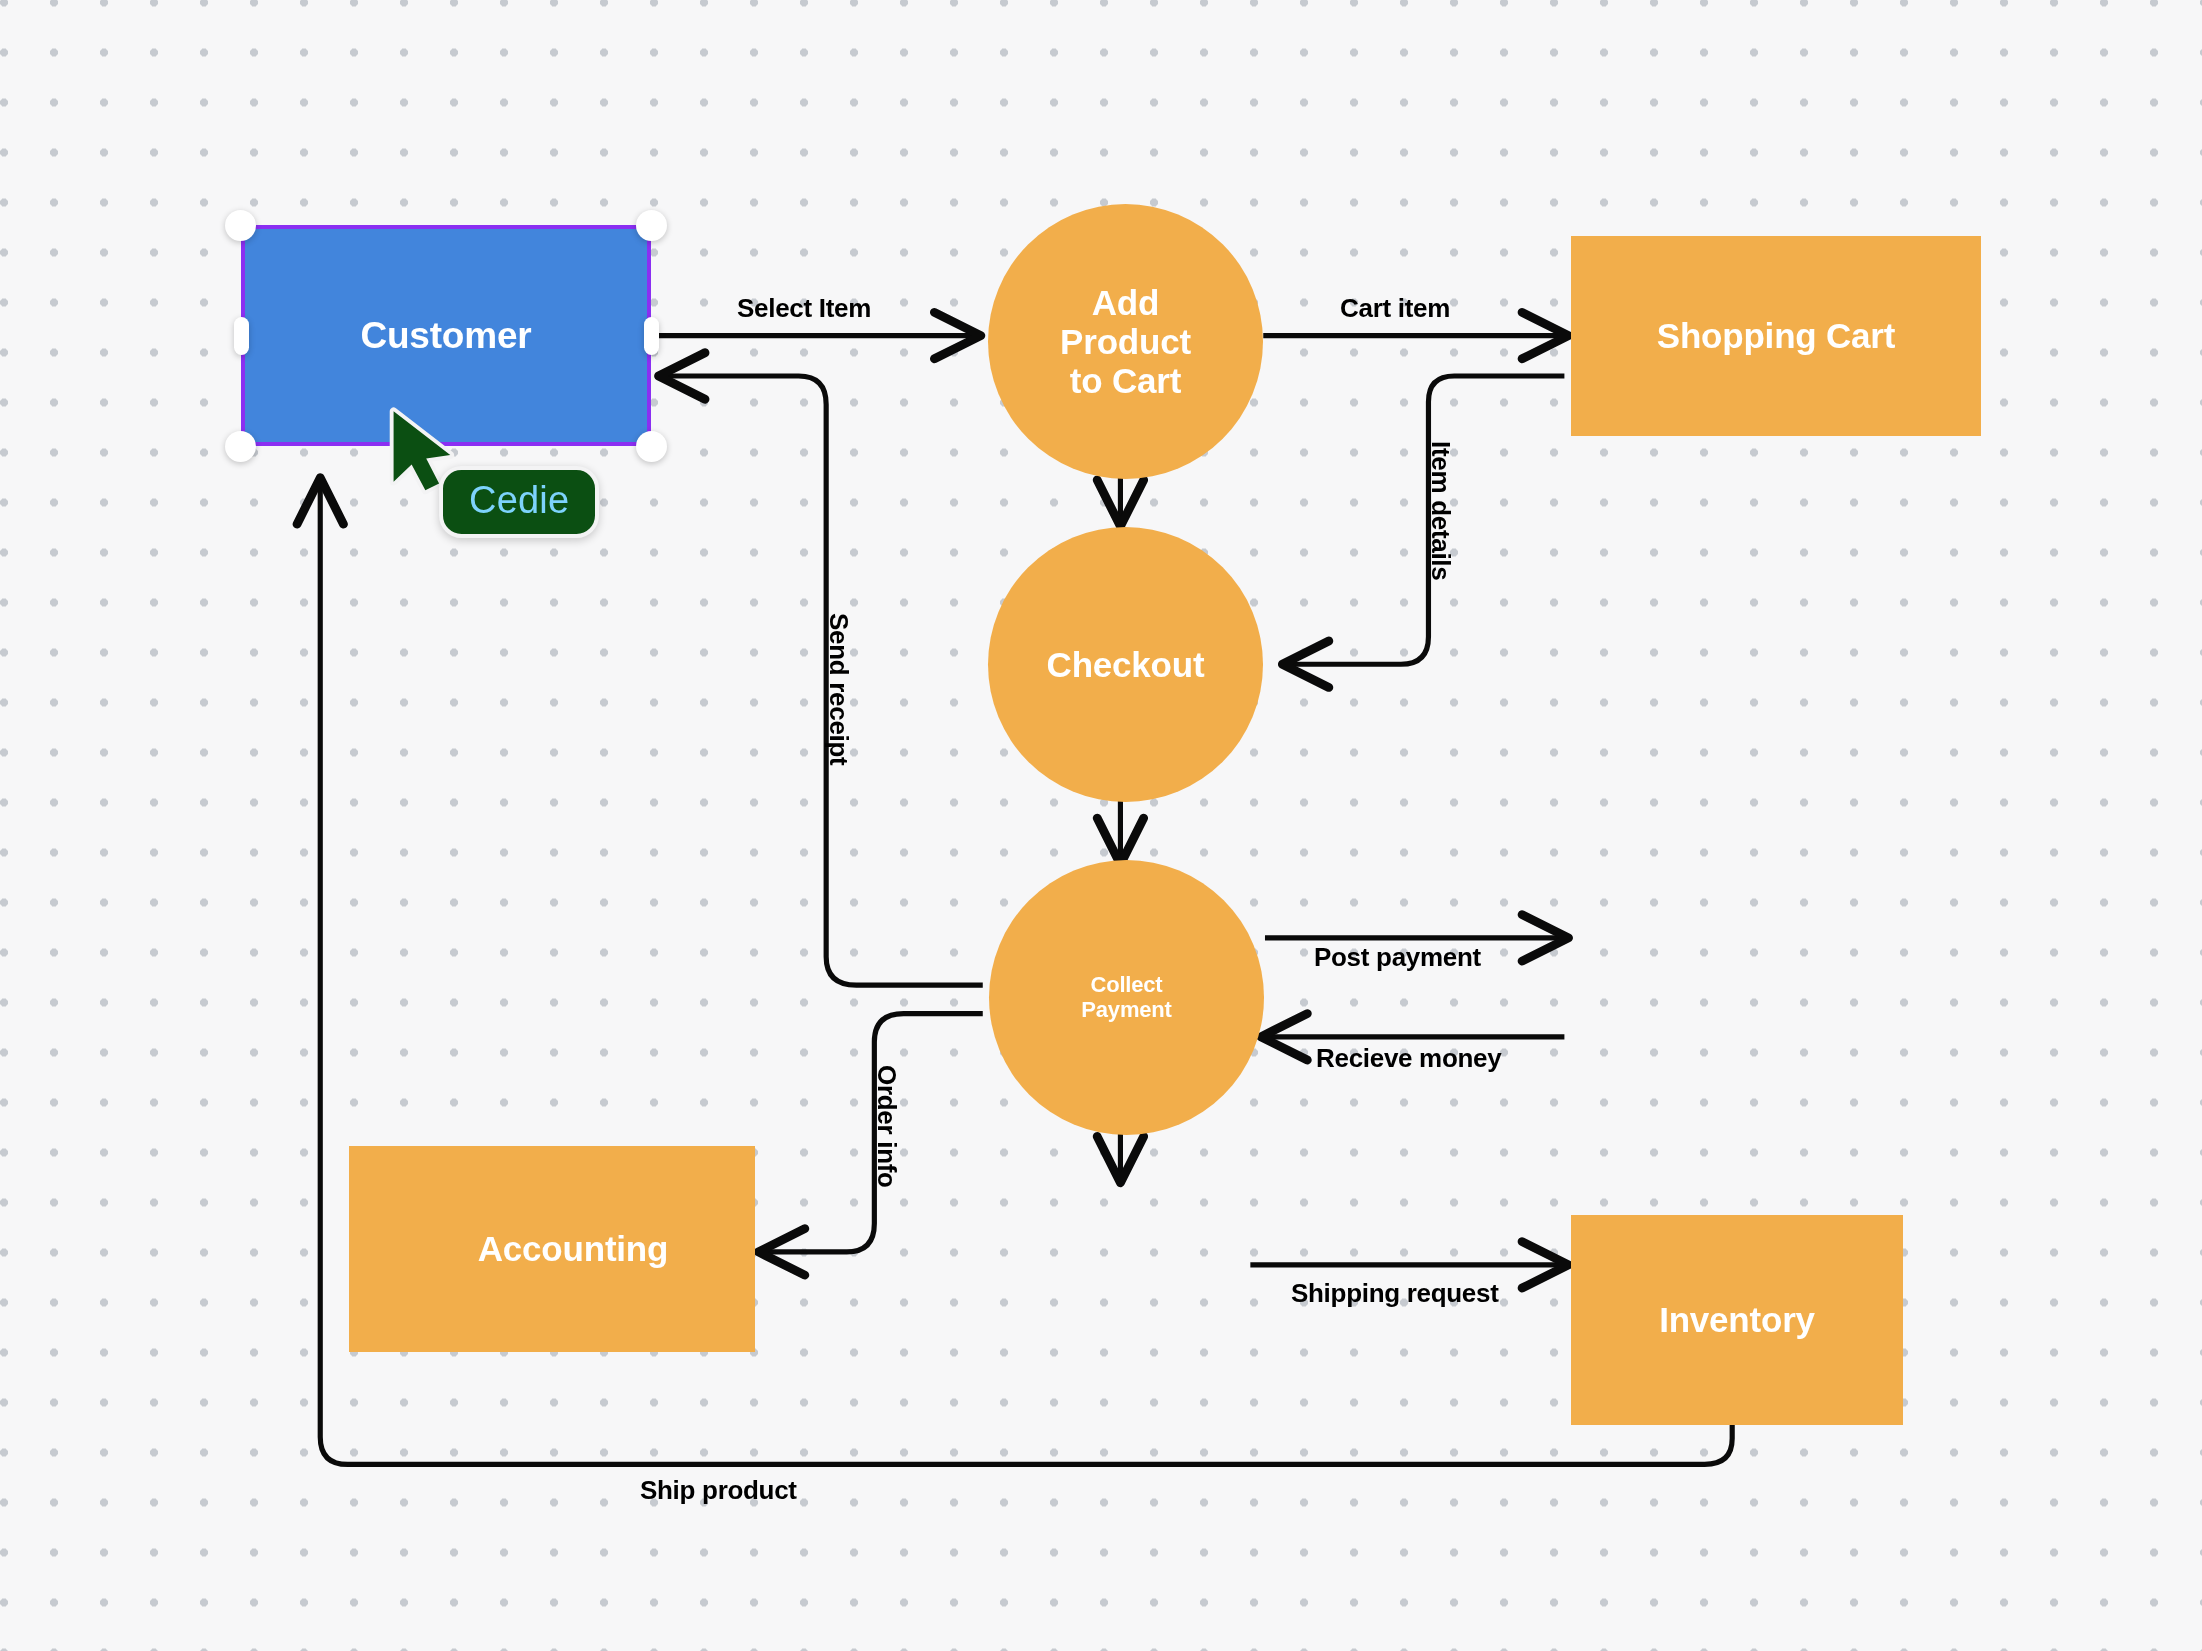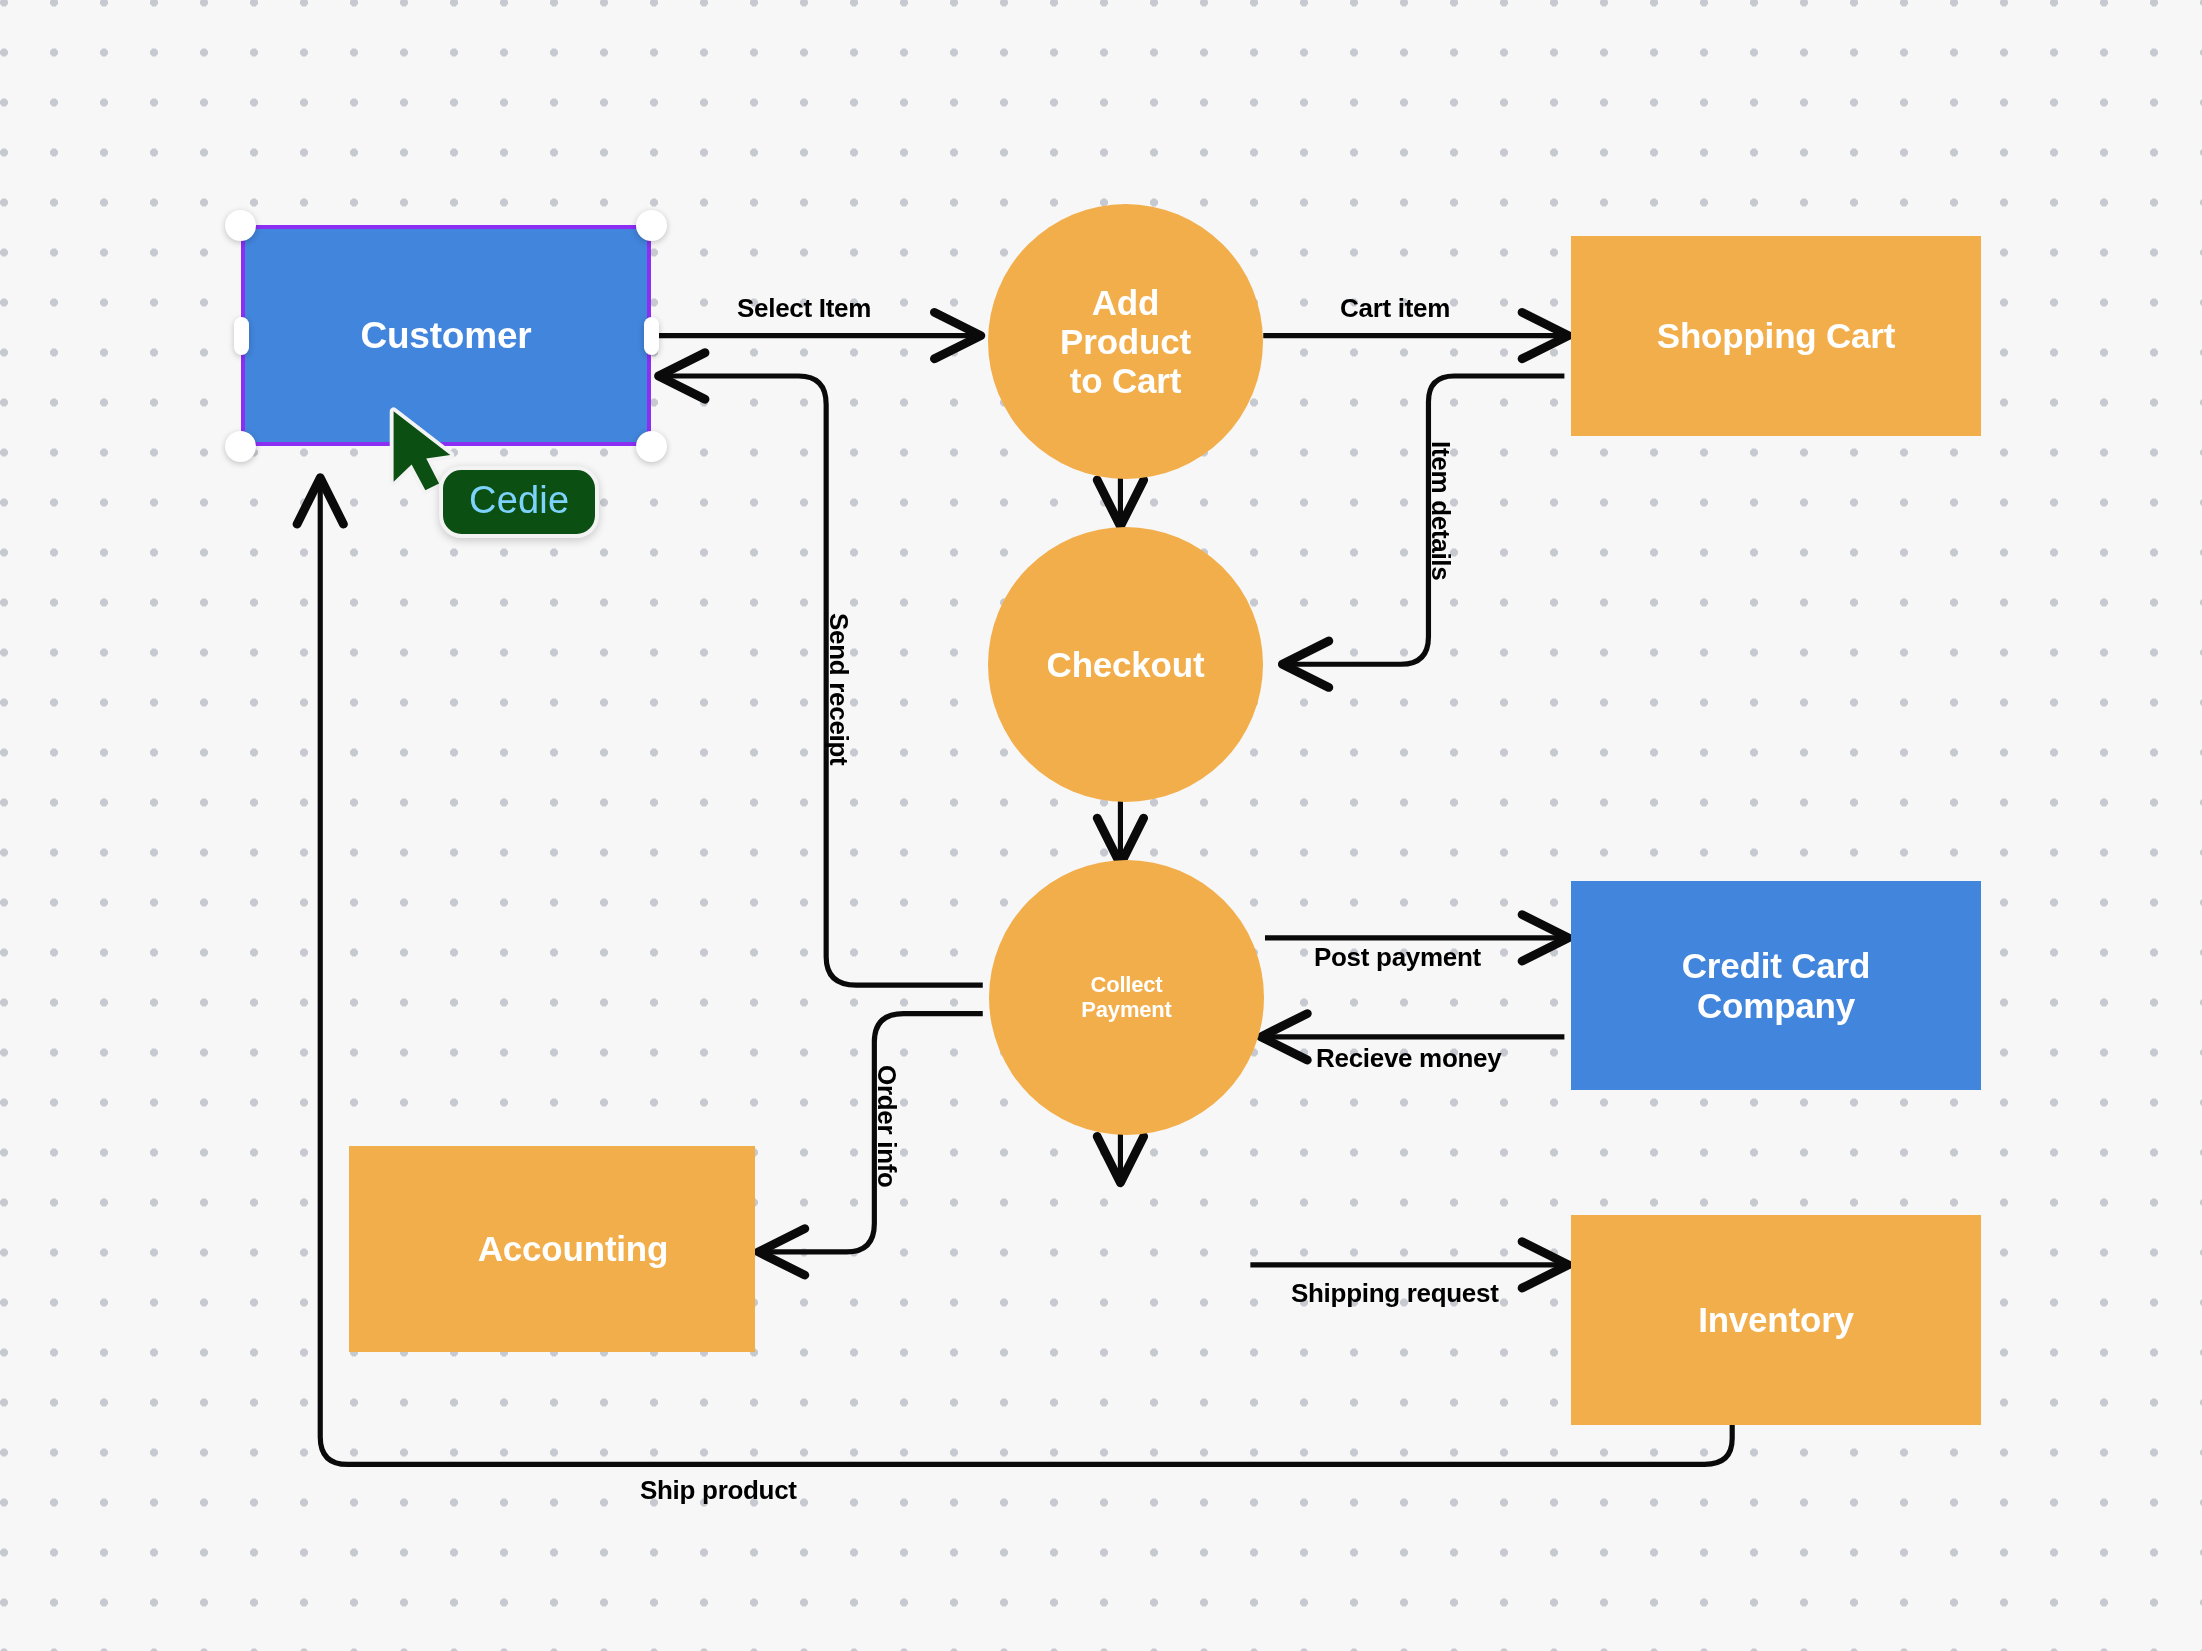--- a/index.html
+++ b/index.html
@@ -171,31 +171,27 @@
 
   <div class="node node-circle fill-orange" style="left:988px; top:527px; width:275px; height:275px; font-size:35px;">
     <span class="node-label">Checkout</span>
   </div>
 
   <div class="node node-circle fill-orange" style="left:989px; top:860px; width:275px; height:275px; font-size:22px;">
     <span class="node-label">Collect
 Payment</span>
   </div>
 
-  <div class="node node-rect fill-blue" style="left:1571px; top:881px; width:410px; height:209px; font-size:35px;">
-    <span class="node-label">Credit Card
-Company</span>
-  </div>
 
   <div class="node node-rect fill-orange" style="left:349px; top:1146px; width:406px; height:206px; font-size:35px;padding-left:42px;">
     <span class="node-label">Accounting</span>
   </div>
 
 
-  <div class="node node-rect fill-orange" style="left:1571px; top:1215px; width:410px; height:210px; font-size:35px;text-align:center;">
+  <div class="node node-rect fill-orange" style="left:1571px; top:1215px; width:332px; height:210px; font-size:35px;text-align:center;">
     <span class="node-label">Inventory</span>
   </div>
 
   <div class="sel-border" style="left:241px; top:225px; width:410px; height:221px;"></div>
 
   <div class="handle handle-corner" style="left:225px; top:210px;"></div>
   <div class="handle handle-corner" style="left:636px; top:210px;"></div>
   <div class="handle handle-corner" style="left:225px; top:431px;"></div>
   <div class="handle handle-corner" style="left:636px; top:431px;"></div>
   <div class="handle handle-side" style="left:234px; top:317px;"></div>

